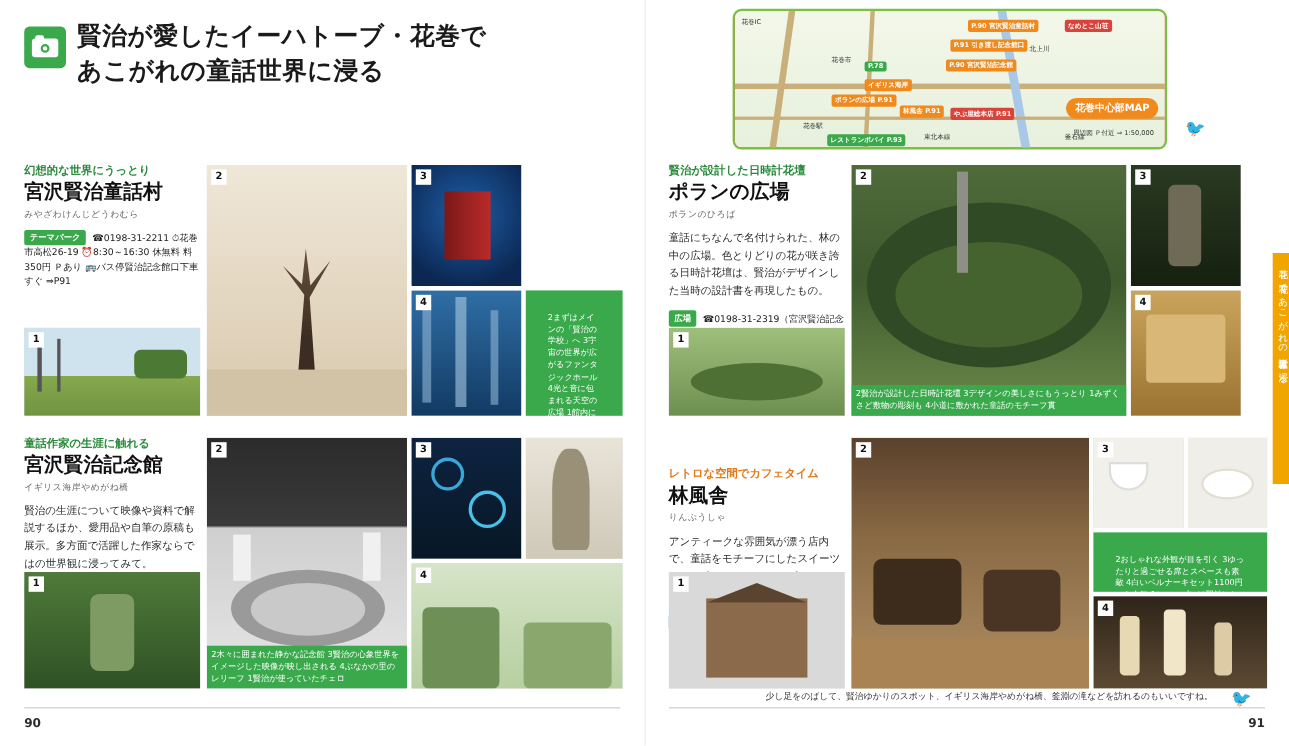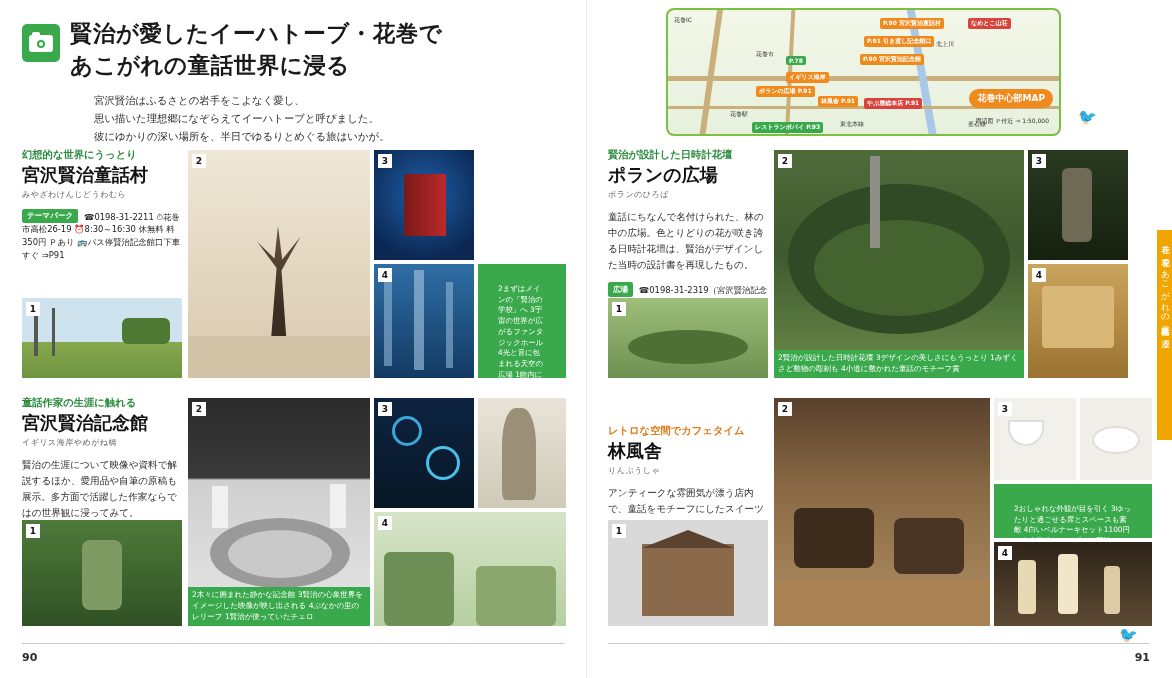--- a/index.html
+++ b/index.html
@@ -171,23 +171,20 @@
     <div class="title-block">
       <div class="cam-badge">
         <div class="bump"></div>
           <div class="body"></div>
           <div class="lens"></div>
       </div>
       <div class="main-title">
         <div>賢治が愛したイーハトーブ・花巻で</div>
         <div>あこがれの童話世界に浸る</div>
       </div>
-      <div class="lead" style="white-space:pre-line">宮沢賢治はふるさとの岩手をこよなく愛し、
-思い描いた理想郷になぞらえてイーハトーブと呼びました。
-彼にゆかりの深い場所を、半日でゆるりとめぐる旅はいかが。</div>
     </div>
 
     <div class="sec" style="left:22px; top:148px; width:160px;">
       <div class="kicker">幻想的な世界にうっとり</div>
       <div class="name">宮沢賢治童話村</div>
       <div class="ruby">みやざわけんじどうわむら</div>
       <div class="info">
         <span class="tag">テーマパーク</span>
         <span>☎0198-31-2211 ⏱花巻市高松26-19 ⏰8:30～16:30 休無料 料350円 Ｐあり 🚌バス停賢治記念館口下車すぐ ⇒P91</span>
       </div>
@@ -374,16 +371,17 @@
     <div class="ph" style="left:22px; top:520px; width:160px; height:106px;">
       <div class="sky" style="background:linear-gradient(180deg,#b9cfe0,#8fae c6)"></div>
       <div class="obj" style="left:34px; top:24px; width:92px; height:72px; background:#8a6a4a"></div>
       <div class="obj" style="left:34px; top:10px; width:92px; height:18px; background:#5a4430; clip-path:polygon(0 100%,50% 0,100% 100%)"></div>
       <div class="numbadge">1</div>
     </div>
 
     <div class="sidetab">花巻 花巻であこがれの童話世界に浸る</div>
 
     <div class="footrule" style="left:22px; right:22px;"></div>
+    <div class="footnote" style="left:110px; bottom:40px;">少し足をのばして、賢治ゆかりのスポット、イギリス海岸やめがね橋、釜淵の滝などを訪れるのもいいですね。</div>
     <div class="bird" style="right:34px; bottom:34px;">🐦</div>
     <div class="pgnum" style="right:22px;">91</div>
   </div>
 </div>
 
 </body></html>

